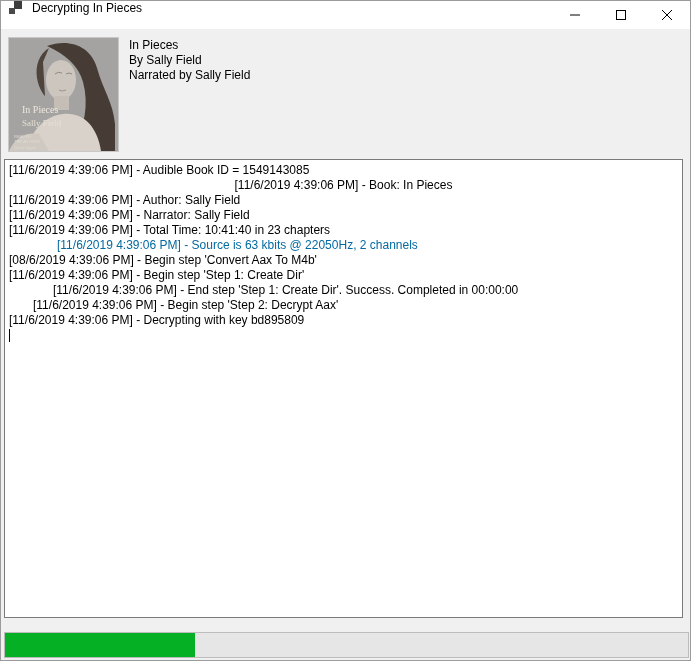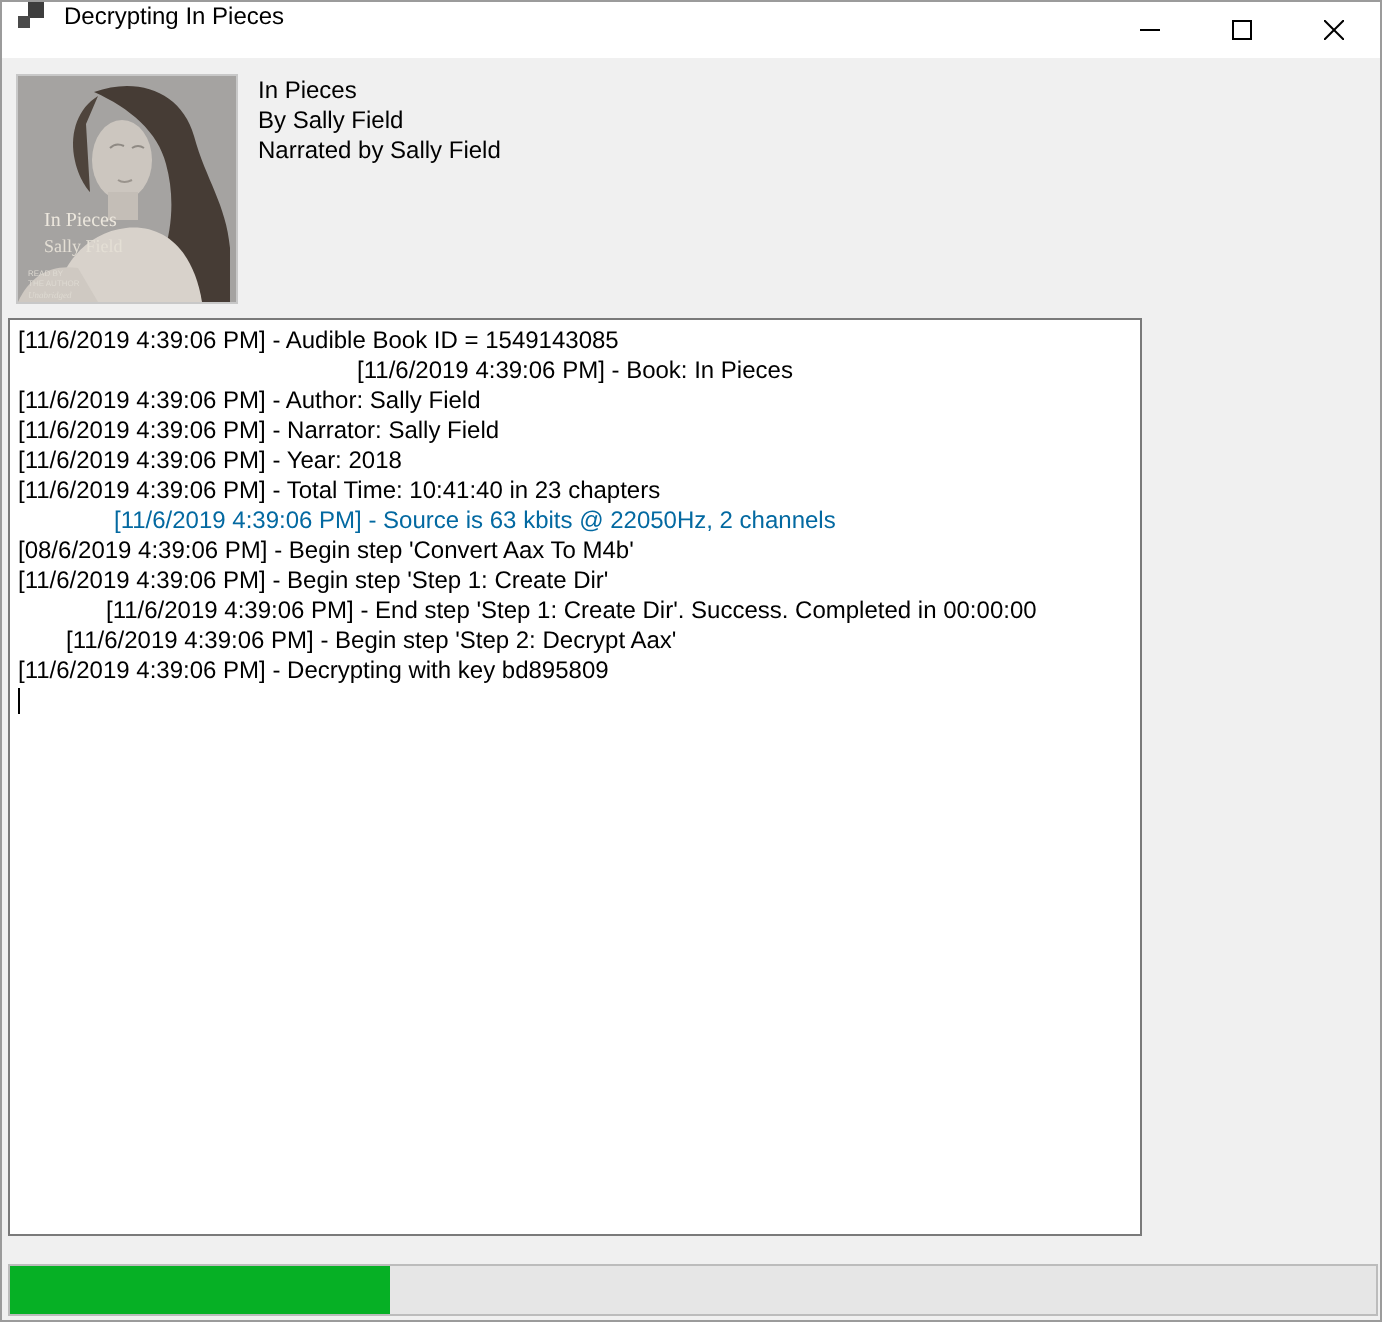--- a/index.html
+++ b/index.html
@@ -28,21 +28,21 @@
   .cover {
     position:absolute; left:8px; top:37px; width:109px; height:113px;
     box-shadow:0 0 0 1px #c8c8c8;
   }
   .book-info {
     position:absolute; left:128px; top:37px;
     font-size:12px; line-height:15px; color:#000;
   }
   
   .log {
-    position:absolute; left:3px; top:158px; width:567px; height:459px;
+    position:absolute; left:3px; top:158px; width:679px; height:459px;
     background:#ffffff; border:1px solid #7a7a7a;
     font-size:12px; line-height:15px;
     padding:3px 4px; overflow:hidden;
     color:#000; cursor:text;
   }
   .log-line { white-space:pre; }
   .caret { display:inline-block; width:1px; height:13px; background:#000; margin-top:1px; }
   
   .progress {
     position:absolute; left:3px; top:631px; width:685px; height:26px;
@@ -117,21 +117,20 @@
     <div>In Pieces</div>
     <div>By Sally Field</div>
     <div>Narrated by Sally Field</div>
   </div>
 
   <div class="log">
     <div class="log-line" style="color: rgb(0, 0, 0);">[11/6/2019 4:39:06 PM] - Audible Book ID = 1549143085</div>
       <div class="log-line" style="color: rgb(0, 0, 0); text-align: center;">[11/6/2019 4:39:06 PM] - Book: In Pieces</div>
       <div class="log-line" style="color: rgb(0, 0, 0);">[11/6/2019 4:39:06 PM] - Author: Sally Field</div>
       <div class="log-line" style="color: rgb(0, 0, 0);">[11/6/2019 4:39:06 PM] - Narrator: Sally Field</div>
-      <div class="log-line" style="color: rgb(0, 0, 0);">[11/6/2019 4:39:06 PM] - Year: 2018</div>
       <div class="log-line" style="color: rgb(0, 0, 0);">[11/6/2019 4:39:06 PM] - Total Time: 10:41:40 in 23 chapters</div>
       <div class="log-line" style="color: #0369a1; padding-left: 48px;">[11/6/2019 4:39:06 PM] - Source is 63 kbits @ 22050Hz, 2 channels</div>
       <div class="log-line" style="color: rgb(0, 0, 0);">[08/6/2019 4:39:06 PM] - Begin step 'Convert Aax To M4b'</div>
       <div class="log-line" style="color: rgb(0, 0, 0);">[11/6/2019 4:39:06 PM] - Begin step 'Step 1: Create Dir'</div>
       <div class="log-line" style="color: rgb(0, 0, 0); padding-left: 44px;">[11/6/2019 4:39:06 PM] - End step 'Step 1: Create Dir'. Success. Completed in 00:00:00</div>
       <div class="log-line" style="color: rgb(0, 0, 0); padding-left: 24px;">[11/6/2019 4:39:06 PM] - Begin step 'Step 2: Decrypt Aax'</div>
       <div class="log-line" style="color: rgb(0, 0, 0);">[11/6/2019 4:39:06 PM] - Decrypting with key bd895809</div>
       <div><span class="caret"></span></div>
   </div>
 

